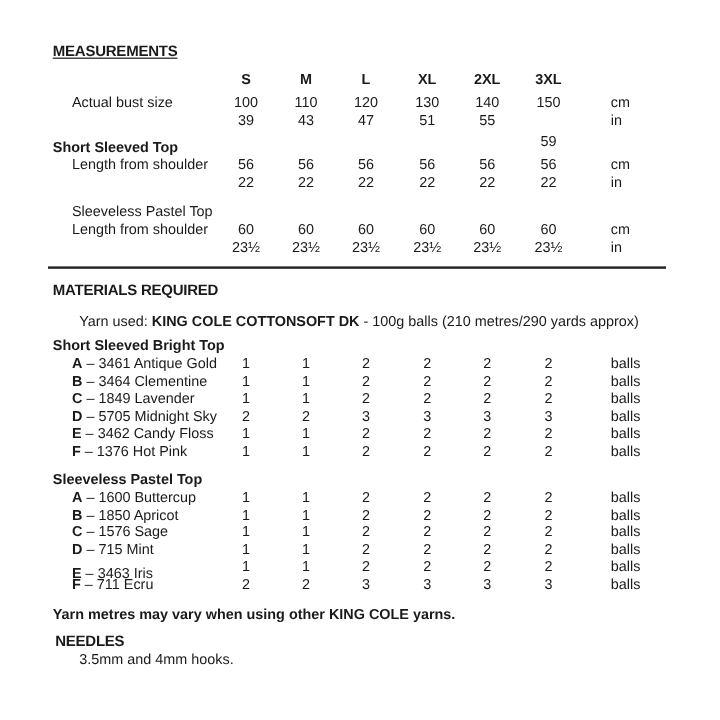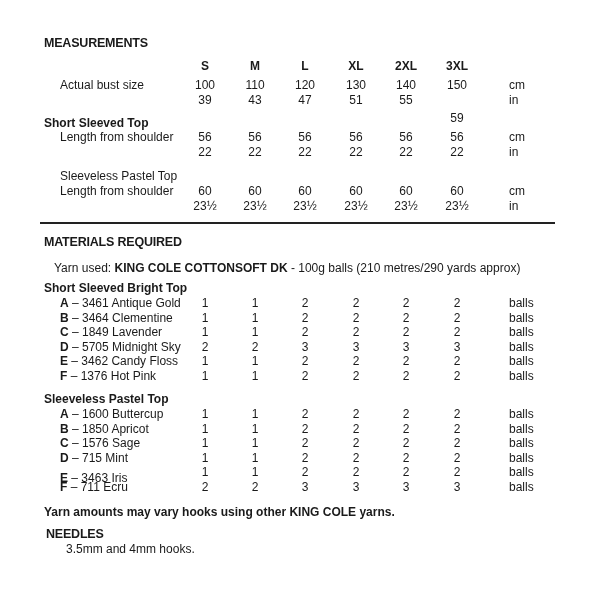--- a/index.html
+++ b/index.html
@@ -13,21 +13,21 @@
     .sub { font-weight: bold; font-size: 12px; }
     .lbl { font-size: 12px; margin-left: 16px; }
     .num { position: absolute; width: 40px; text-align: center; font-size: 12px; }
     .unit { position: absolute; font-size: 12px; }
     .rule { position: absolute; left: 40px; width: 515px; height: 1.5px; background: #222; }
     b.letter { font-weight: bold; }
   </style>
 </head>
 <body>
 
-<div class="abs h" style="left:44px; top:36px;">MEASUREMENTS</div>
+<div class="abs h" style="left:44px; top:36px;text-decoration:underline;">MEASUREMENTS</div>
 
 <div id="size-header">
     <div class="num" style="left: 185px; top: 59px; font-weight: bold;">S</div>
     <div class="num" style="left: 235px; top: 59px; font-weight: bold;">M</div>
     <div class="num" style="left: 285px; top: 59px; font-weight: bold;">L</div>
     <div class="num" style="left: 336px; top: 59px; font-weight: bold;">XL</div>
     <div class="num" style="left: 386px; top: 59px; font-weight: bold;">2XL</div>
     <div class="num" style="left: 437px; top: 59px; font-weight: bold;">3XL</div>
   </div>
 
@@ -84,21 +84,21 @@
     <div class="num" style="left: 386px; top: 199px;">23½</div>
     <div class="num" style="left: 437px; top: 199px;">23½</div>
     <div class="unit" style="left: 509px; top: 184px;">cm</div>
     <div class="unit" style="left: 509px; top: 199px;">in</div>
   </div>
 
 <div class="rule" style="top:222px;"></div>
 
 <div class="abs h" style="left:44px; top:235px;">MATERIALS REQUIRED</div>
 
-<div class="abs lbl" style="left:38px; top:261px;">
+<div class="abs lbl" style="left:50px; top:261px;">
   <span>Yarn used: </span><b>KING COLE COTTONSOFT DK</b><span> - 100g balls (210 metres/290 yards approx)</span>
 </div>
 
 <div class="abs sub" style="left:44px; top:281px;">Short Sleeved Bright Top</div>
 <div id="bright-rows">
     <div class="abs lbl" style="left: 44px; top: 296px;"><b class="letter">A</b><span> – 3461 Antique Gold</span></div>
     <div class="num" style="left: 185px; top: 296px;">1</div>
     <div class="num" style="left: 235px; top: 296px;">1</div>
     <div class="num" style="left: 285px; top: 296px;">2</div>
     <div class="num" style="left: 336px; top: 296px;">2</div>
@@ -192,16 +192,16 @@
     <div class="abs lbl" style="left: 44px; top: 480px;"><b class="letter">F</b><span> – 711 Ecru</span></div>
     <div class="num" style="left: 185px; top: 480px;">2</div>
     <div class="num" style="left: 235px; top: 480px;">2</div>
     <div class="num" style="left: 285px; top: 480px;">3</div>
     <div class="num" style="left: 336px; top: 480px;">3</div>
     <div class="num" style="left: 386px; top: 480px;">3</div>
     <div class="num" style="left: 437px; top: 480px;">3</div>
     <div class="unit" style="left: 509px; top: 480px;">balls</div>
   </div>
 
-<div class="abs sub" style="left:44px; top:505px;">Yarn amounts may vary hooks using other KING COLE yarns.</div>
+<div class="abs sub" style="left:44px; top:505px;">Yarn metres may vary when using other KING COLE yarns.</div>
 
 <div class="abs h" style="left:46px; top:527px;">NEEDLES</div>
 <div class="abs lbl" style="left:50px; top:542px;">3.5mm and 4mm hooks.</div>
 
 </body></html>

